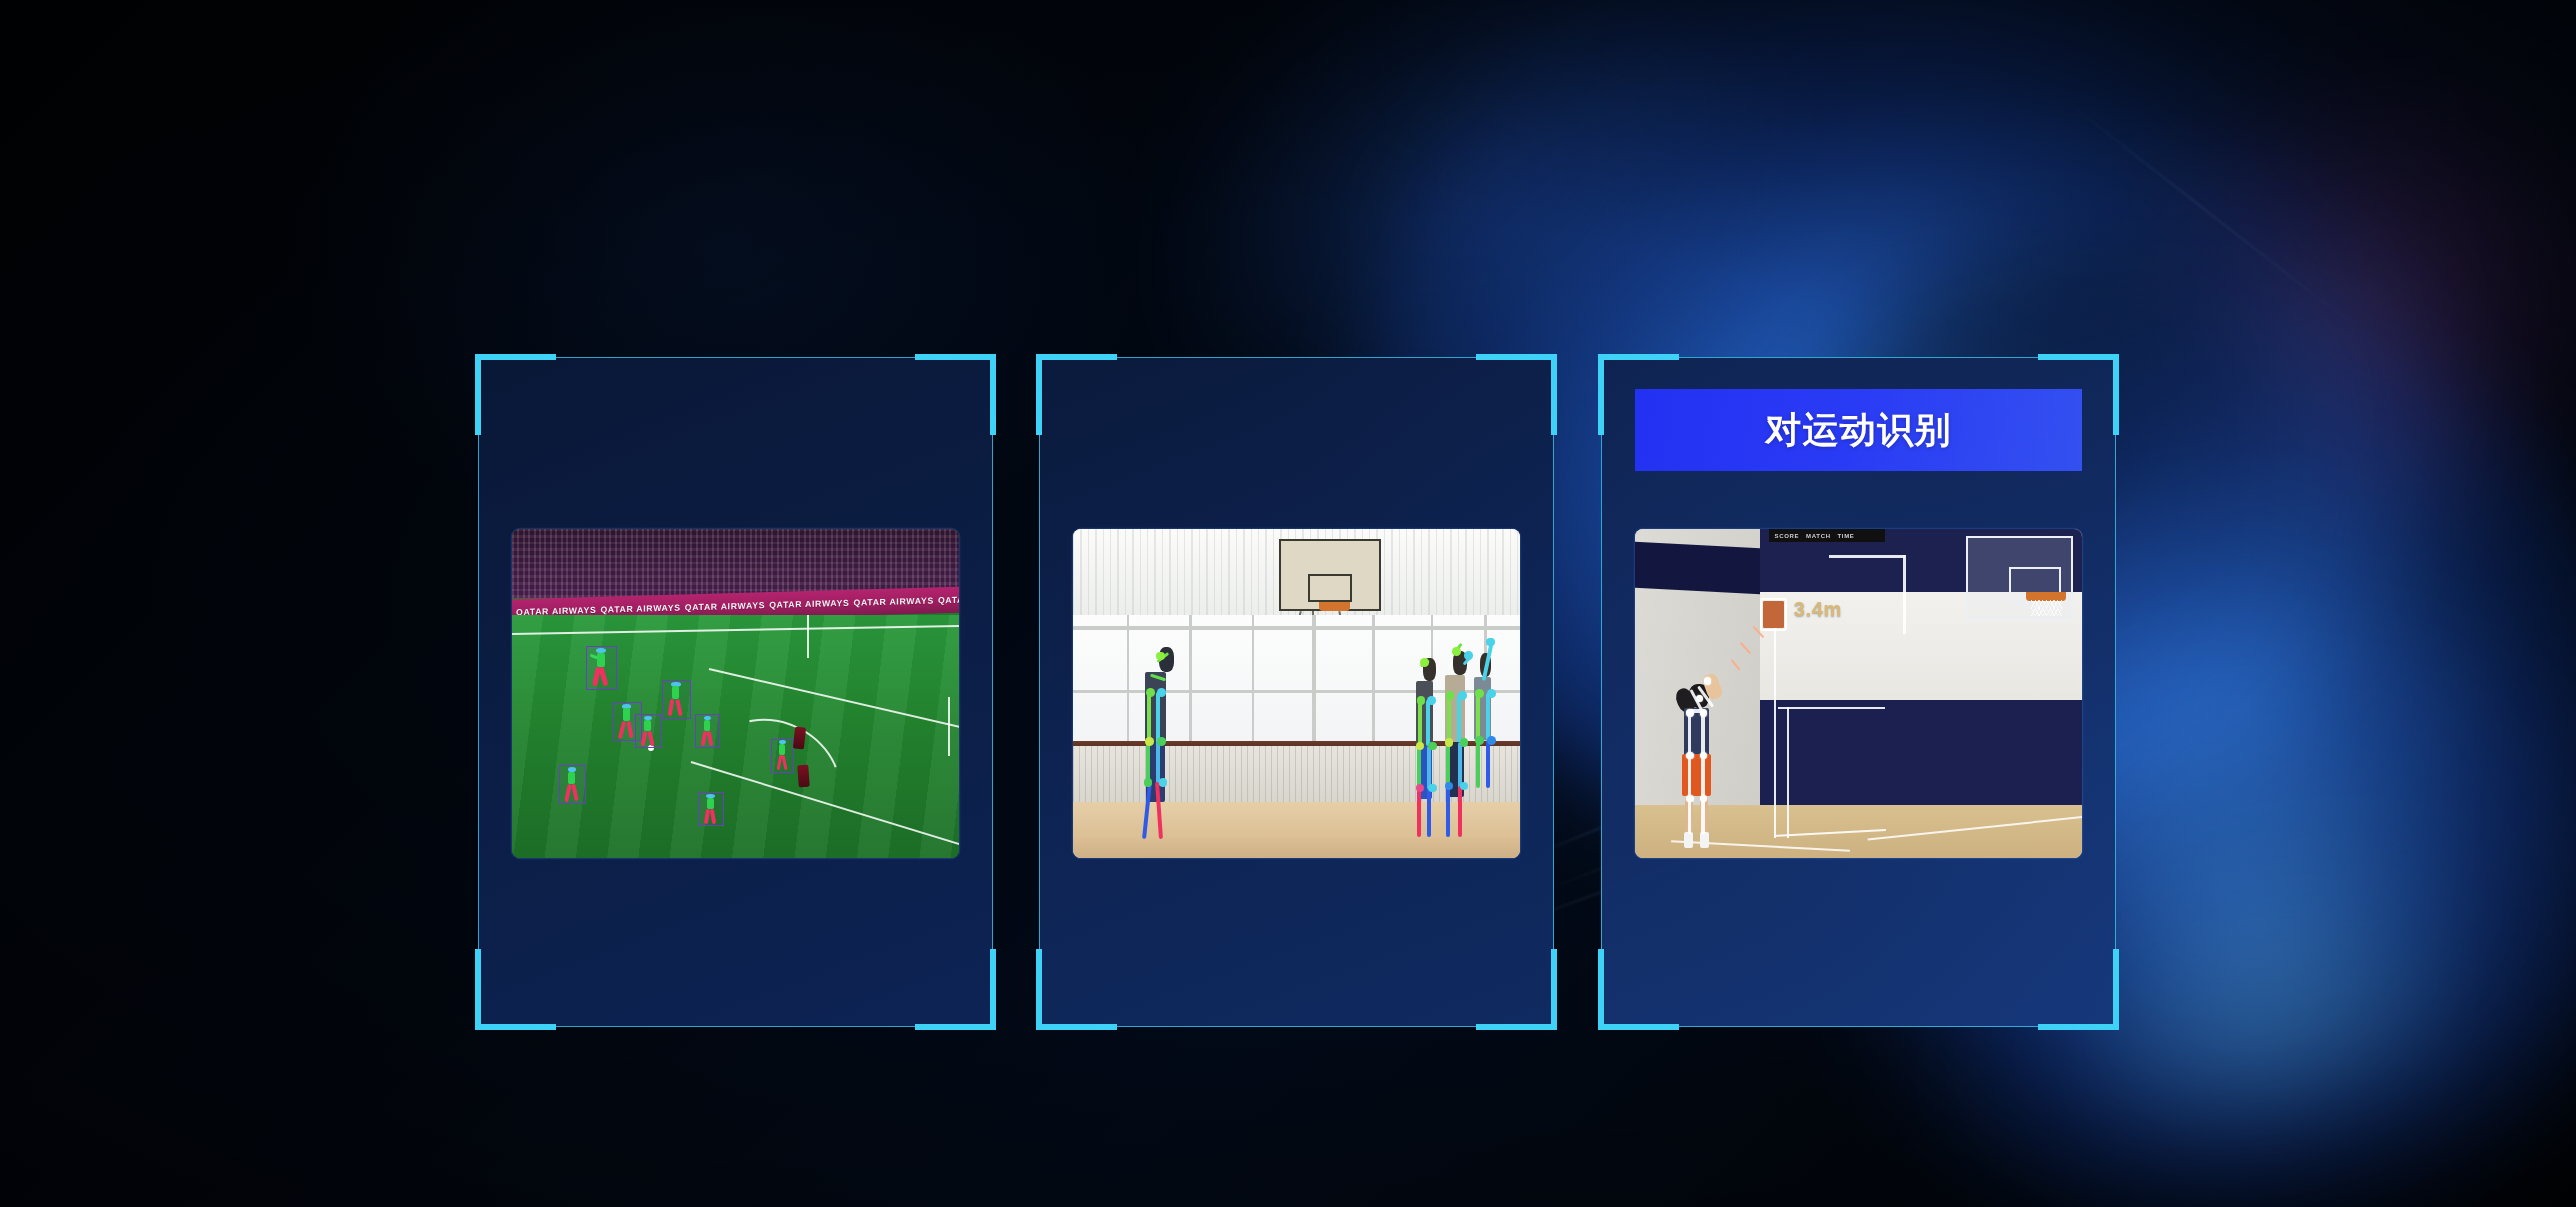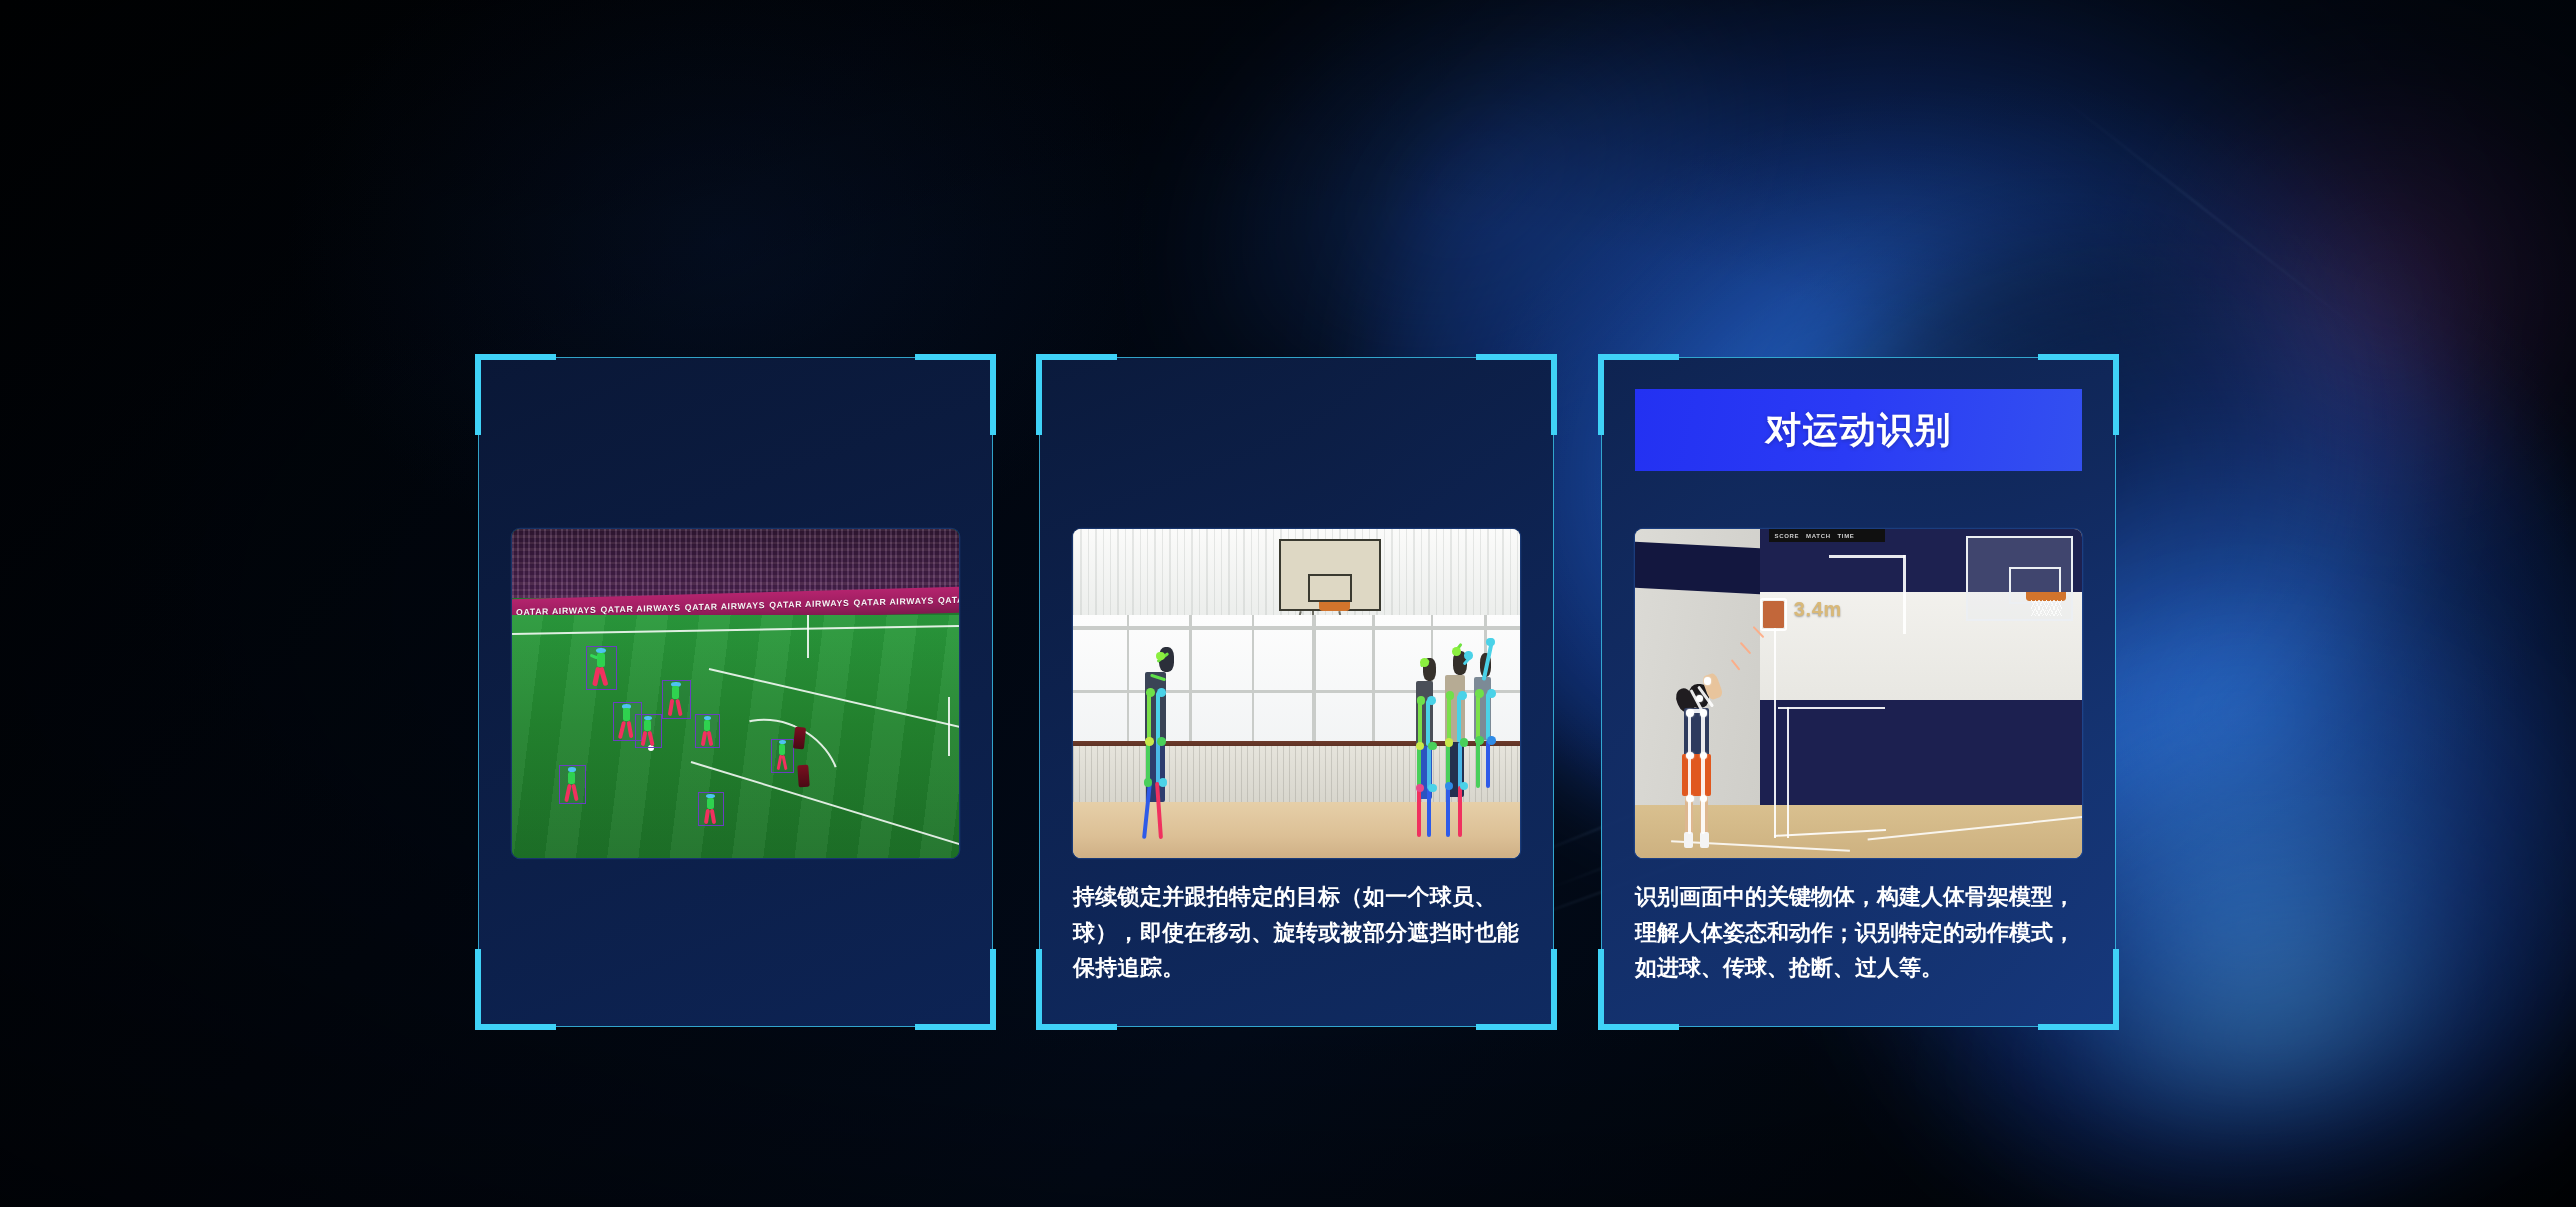--- a/index.html
+++ b/index.html
@@ -562,23 +562,20 @@
           <div class="pose-line" style="left:44%;top:52%;width:4px;height:24%;background:#2f5be8;"></div>
           <div class="pose-dot" style="left:44%;top:0;width:8.7px;height:8.7px;background:#4ad2e8;"></div>
           <div class="pose-dot" style="left:20%;top:26%;width:8.7px;height:8.7px;background:#6fe04a;"></div>
           <div class="pose-dot" style="left:46%;top:26%;width:8.7px;height:8.7px;background:#4ad2e8;"></div>
           <div class="pose-dot" style="left:20%;top:50%;width:8.7px;height:8.7px;background:#49cf5a;"></div>
           <div class="pose-dot" style="left:46%;top:50%;width:8.7px;height:8.7px;background:#2f8be8;"></div>
         </div>
       </div>
     </div>
 
-    <div class="card-body">
-      <p class="para">持续锁定并跟拍特定的目标（如一个球员、球），即使在移动、旋转或被部分遮挡时也能保持追踪。</p>
-    </div>
   </div>
 
   <div class="card card-3">
     <div class="card-panel"></div>
     <div class="frame-line fl-top"></div>
     <div class="frame-line fl-bottom"></div>
     <div class="frame-line fl-left"></div>
     <div class="frame-line fl-right"></div>
     <div class="corner c-tl">
         <i class="h"></i>
@@ -666,19 +663,16 @@
           <div class="kp" style="left:30%;top:20%;"></div>
           <div class="kp" style="left:50%;top:20%;"></div>
           <div class="kp" style="left:30%;top:44%;"></div>
           <div class="kp" style="left:50%;top:44%;"></div>
           <div class="kp" style="left:30%;top:68%;"></div>
           <div class="kp" style="left:50%;top:68%;"></div>
         </div>
       </div>
     </div>
 
-    <div class="card-body">
-      <p class="para">识别画面中的关键物体，构建人体骨架模型，理解人体姿态和动作；识别特定的动作模式，如进球、传球、抢断、过人等。</p>
-    </div>
   </div>
 
 </div>
 
 
 </body></html>

